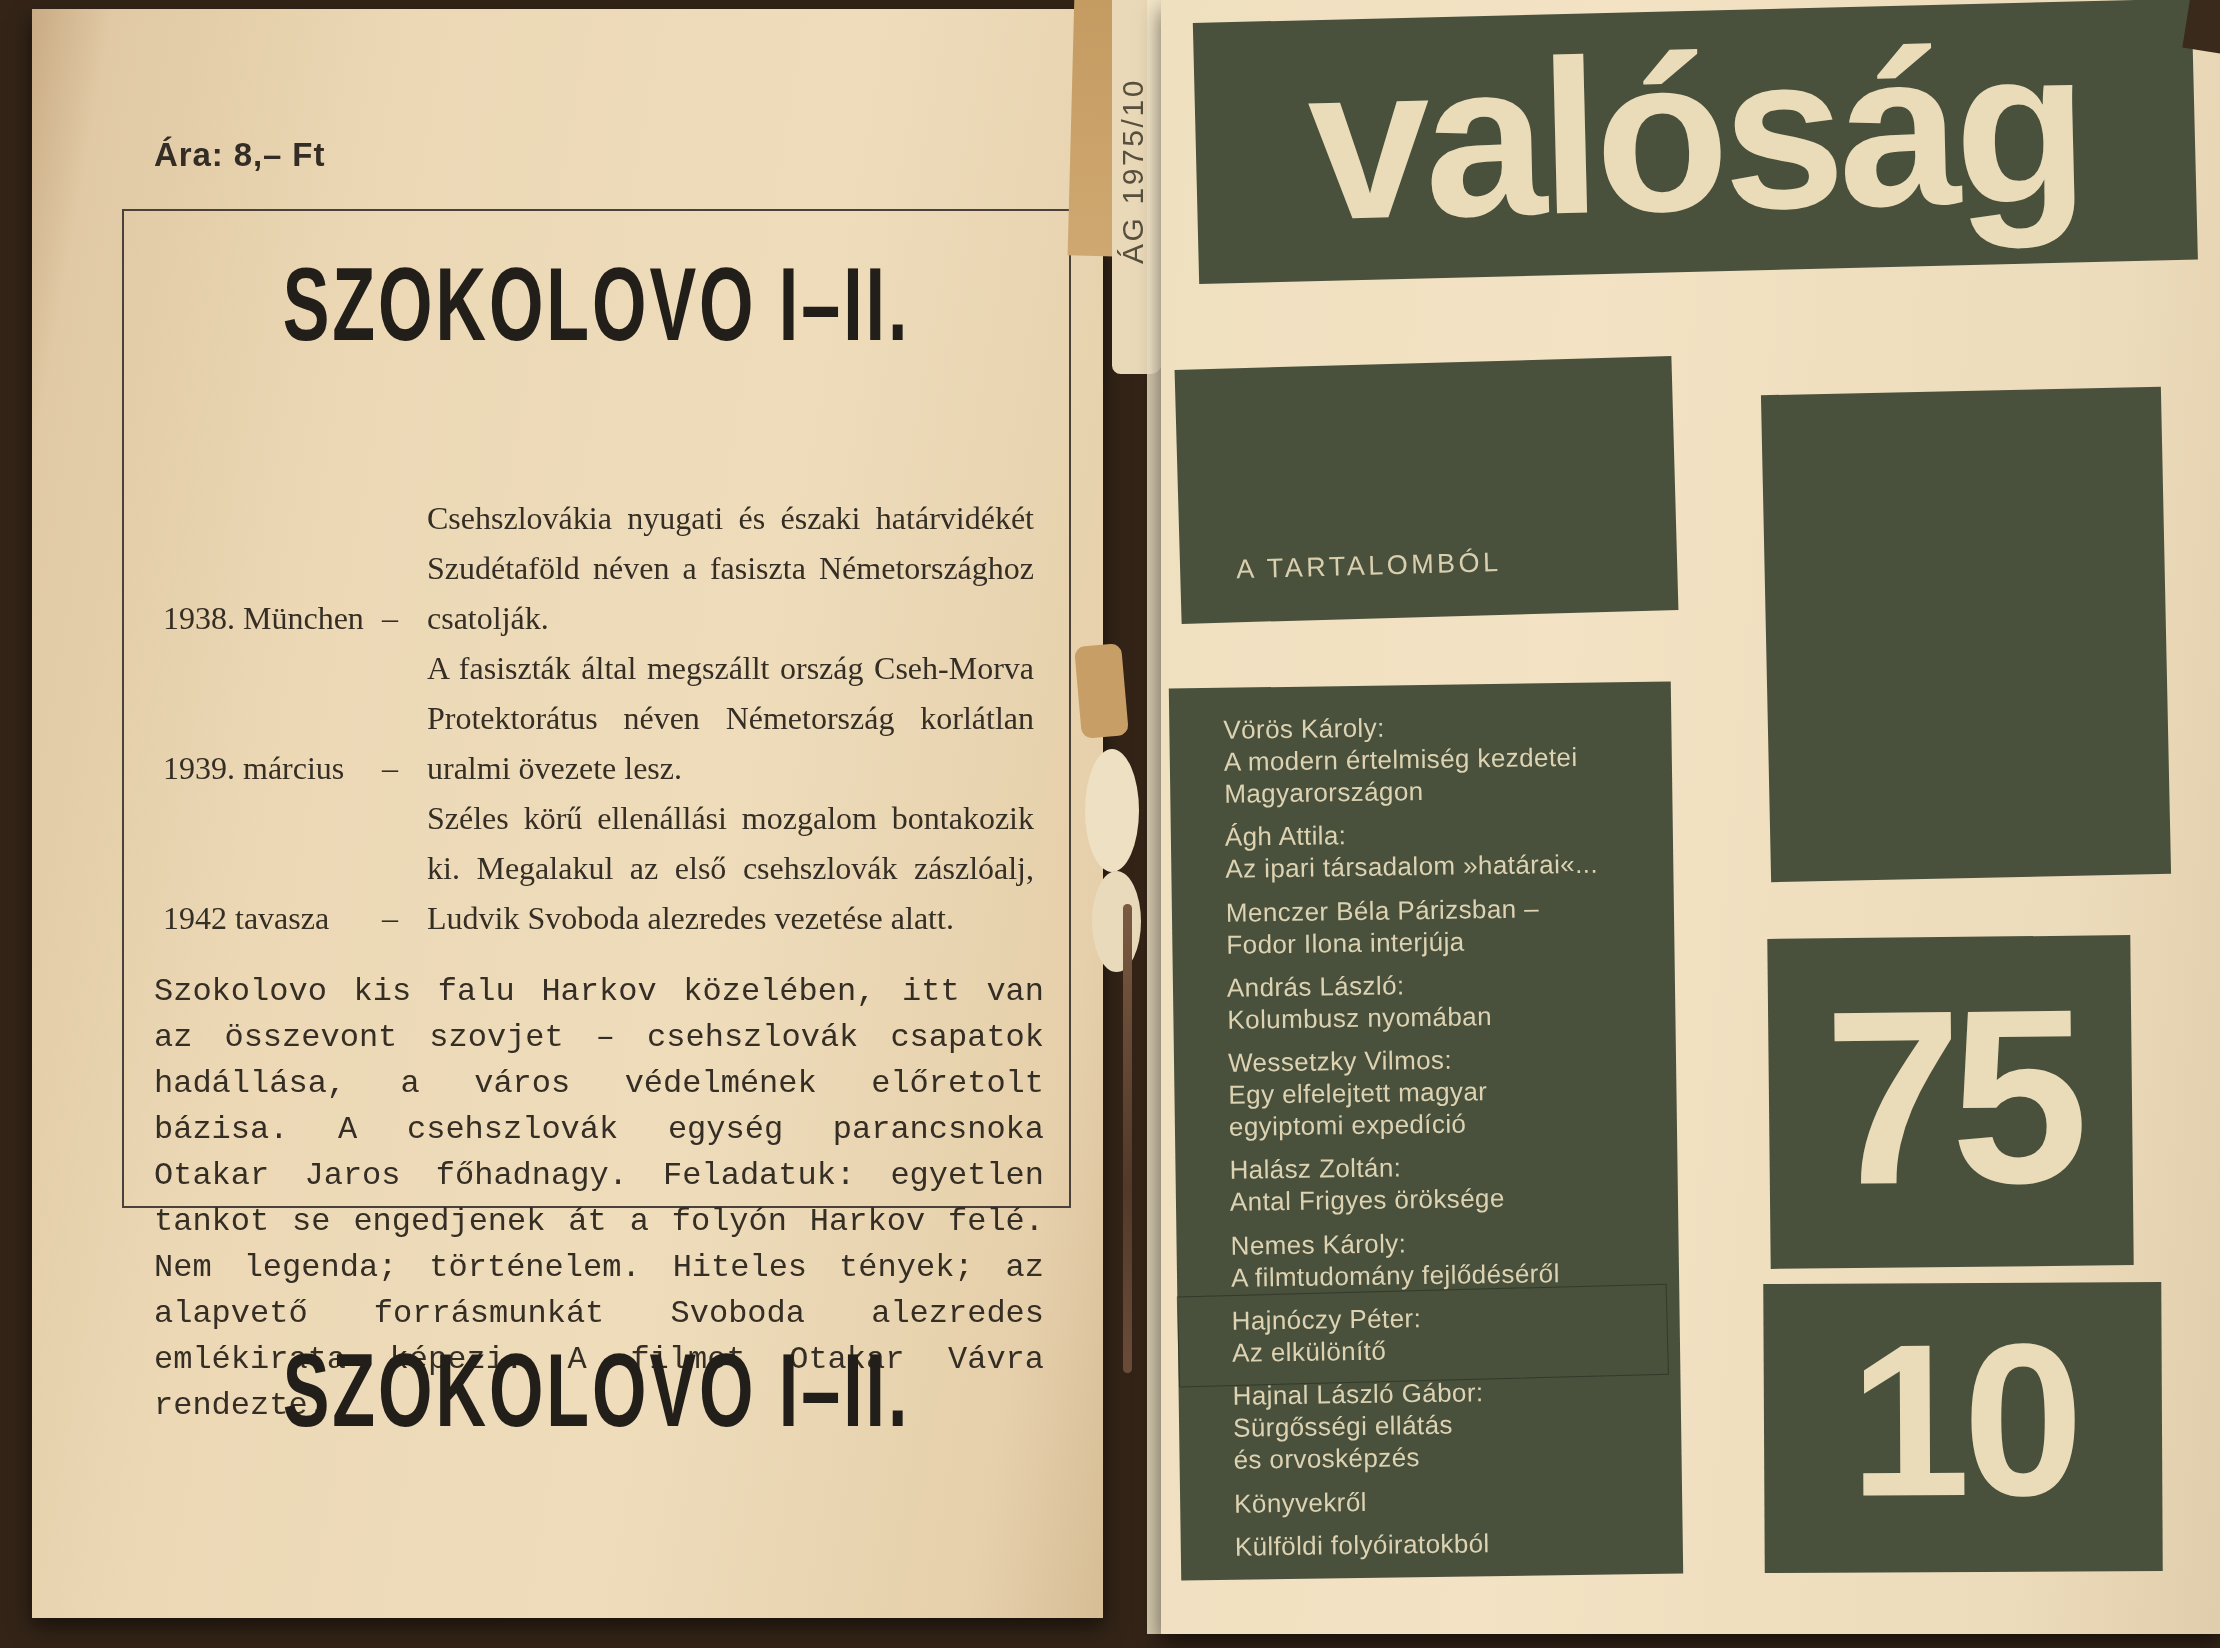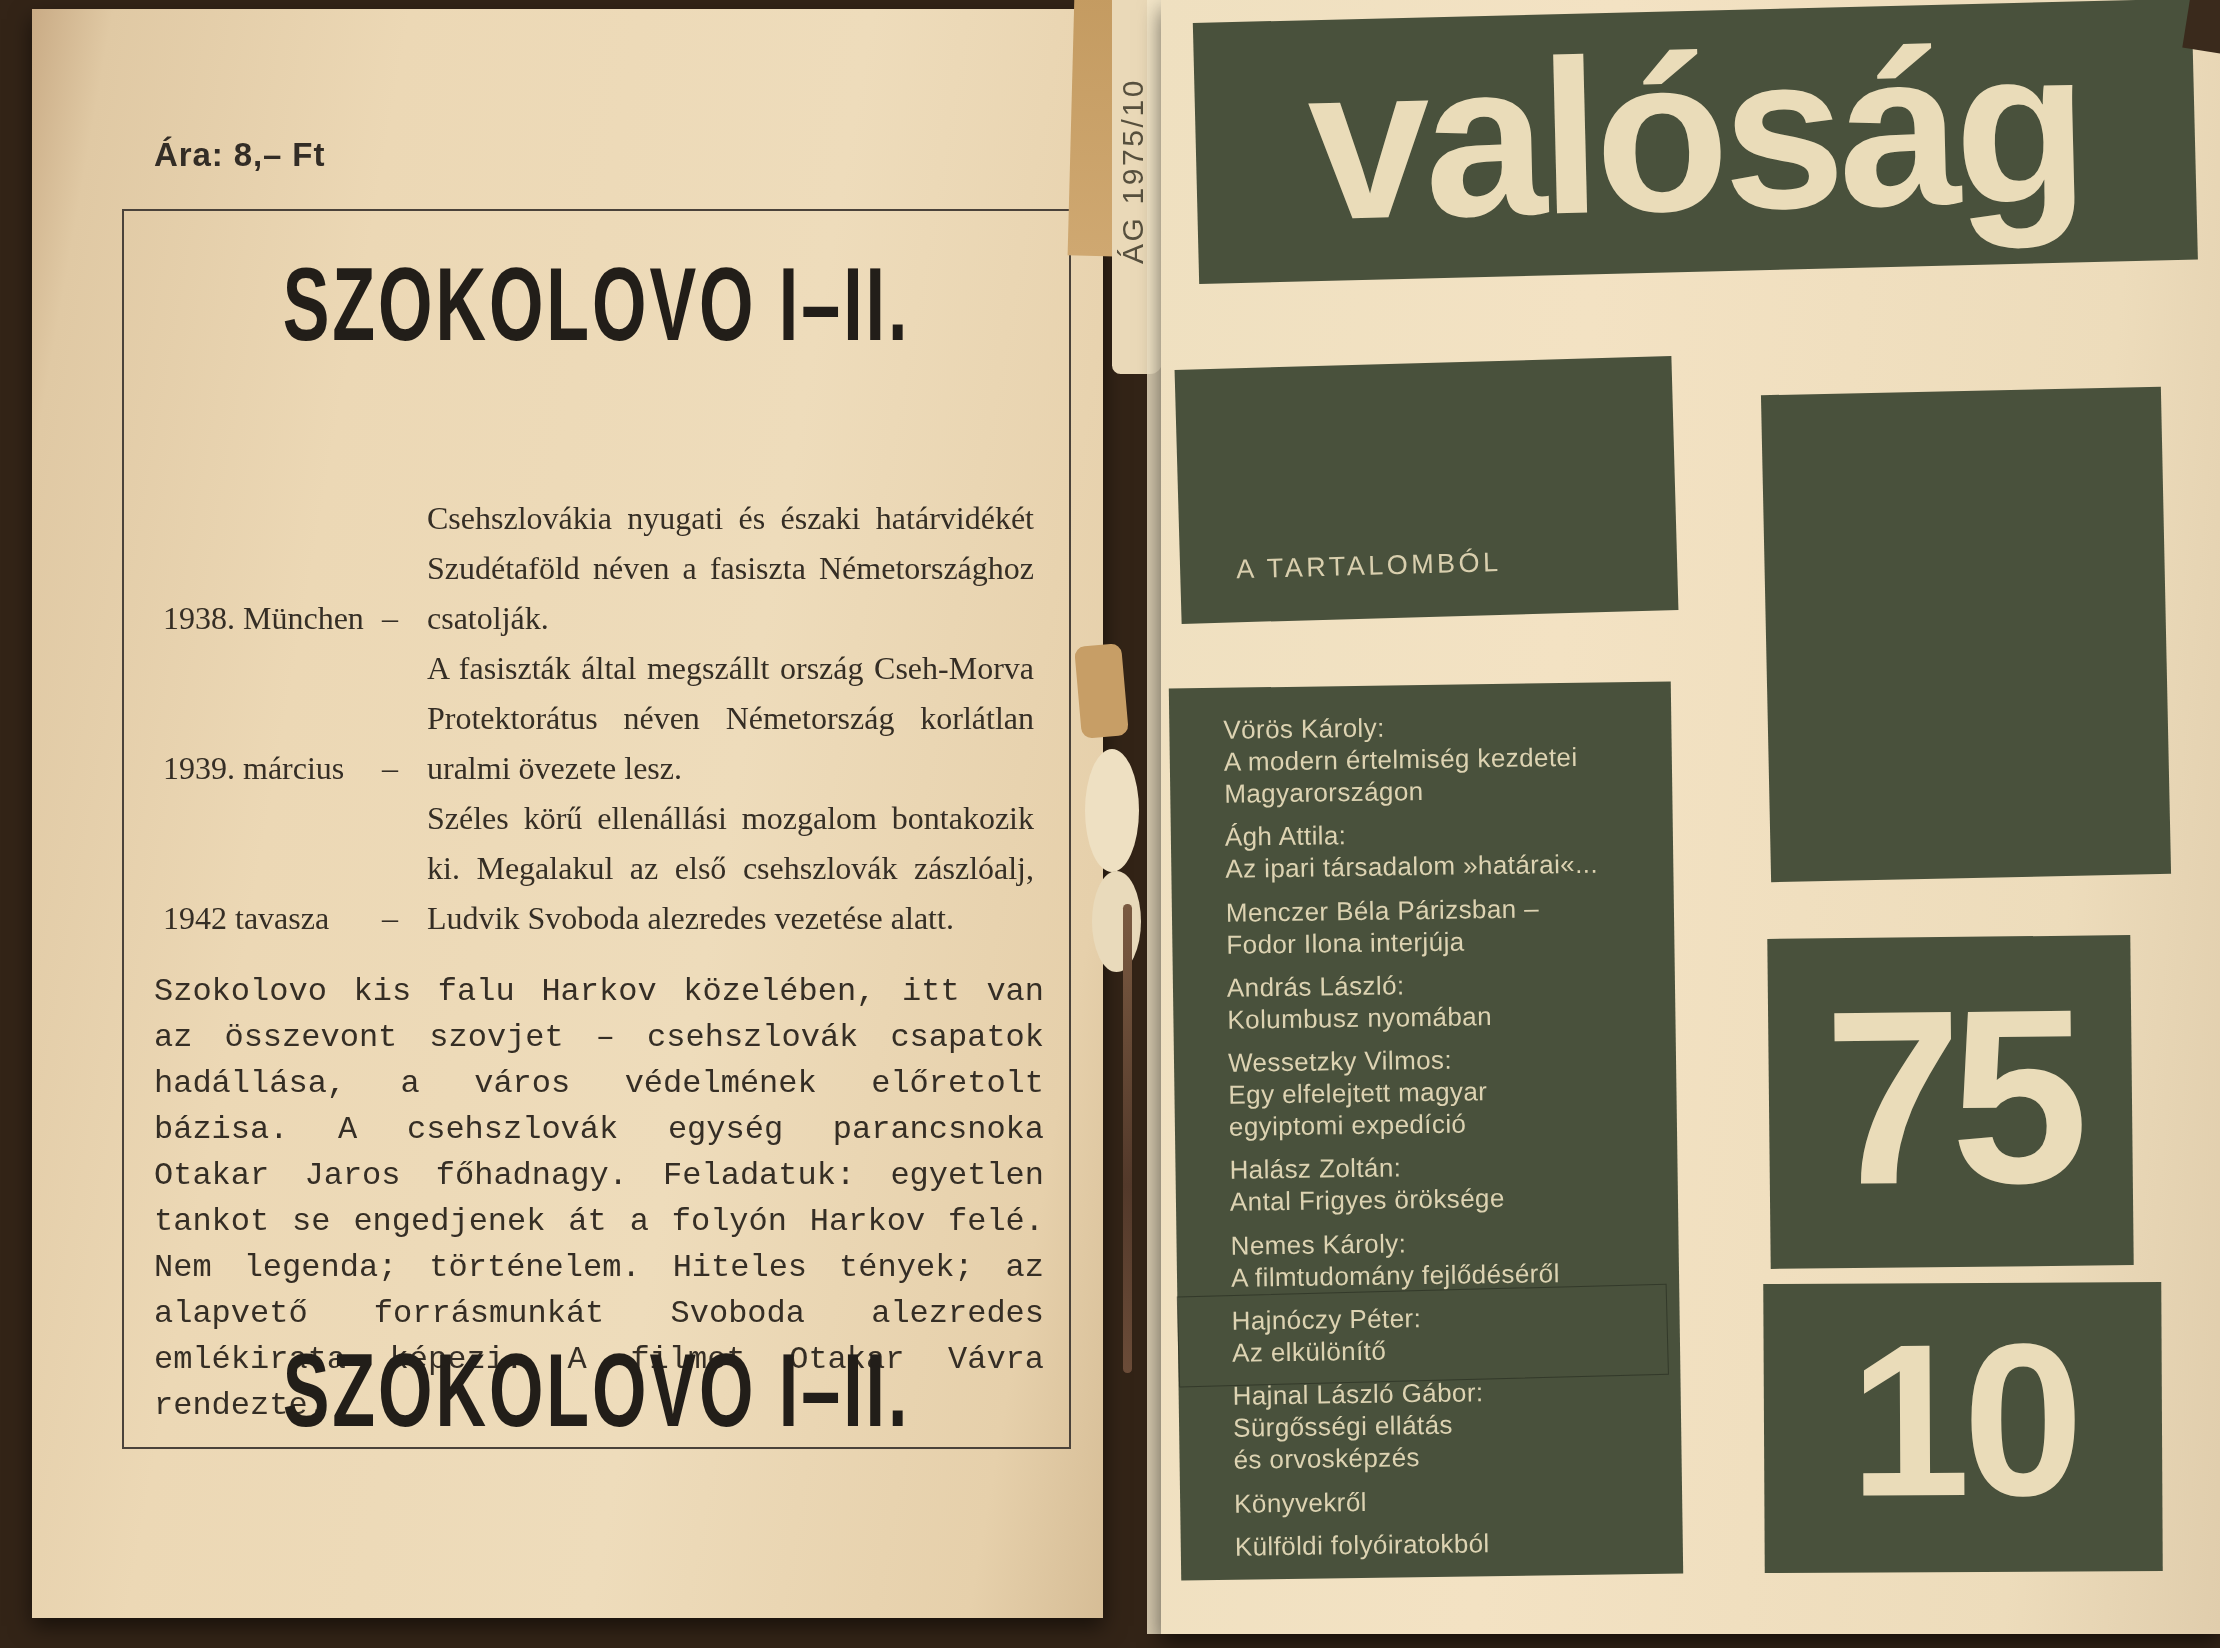--- a/index.html
+++ b/index.html
@@ -22,21 +22,21 @@
     position:absolute;left:4px;top:8.7px;width:1071px;height:1609px;
     background:linear-gradient(100deg,#c9ab85 0%,#e0c9a4 6%,var(--paper_left) 28%,#eedcbb 62%,#e6d0ab 90%,#d6bd96 100%);
     box-shadow:0 8.7px 21px rgba(0,0,0,.55);
     margin-left:28px;
   }
   .price{
     position:absolute;left:122px;top:127px;
     font-size:33px;font-weight:bold;color:#332d26;letter-spacing:0.9px;
   }
   .ad-box{
-    position:absolute;left:90px;top:200px;width:949px;height:1240px;
+    position:absolute;left:90px;top:200px;width:949px;height:999px;
     border:2.6px solid #4a423a;
     padding-left:6px;
   }
   .film-title{
     position:absolute;left:0;width:100%;text-align:center;
     color:#221e19;font-weight:bold;white-space:nowrap;
   }
   .film-title .squeeze{
     display:inline-block;transform:scaleX(.68);transform-origin:center;
     font-size:103px;letter-spacing:4.3px;

